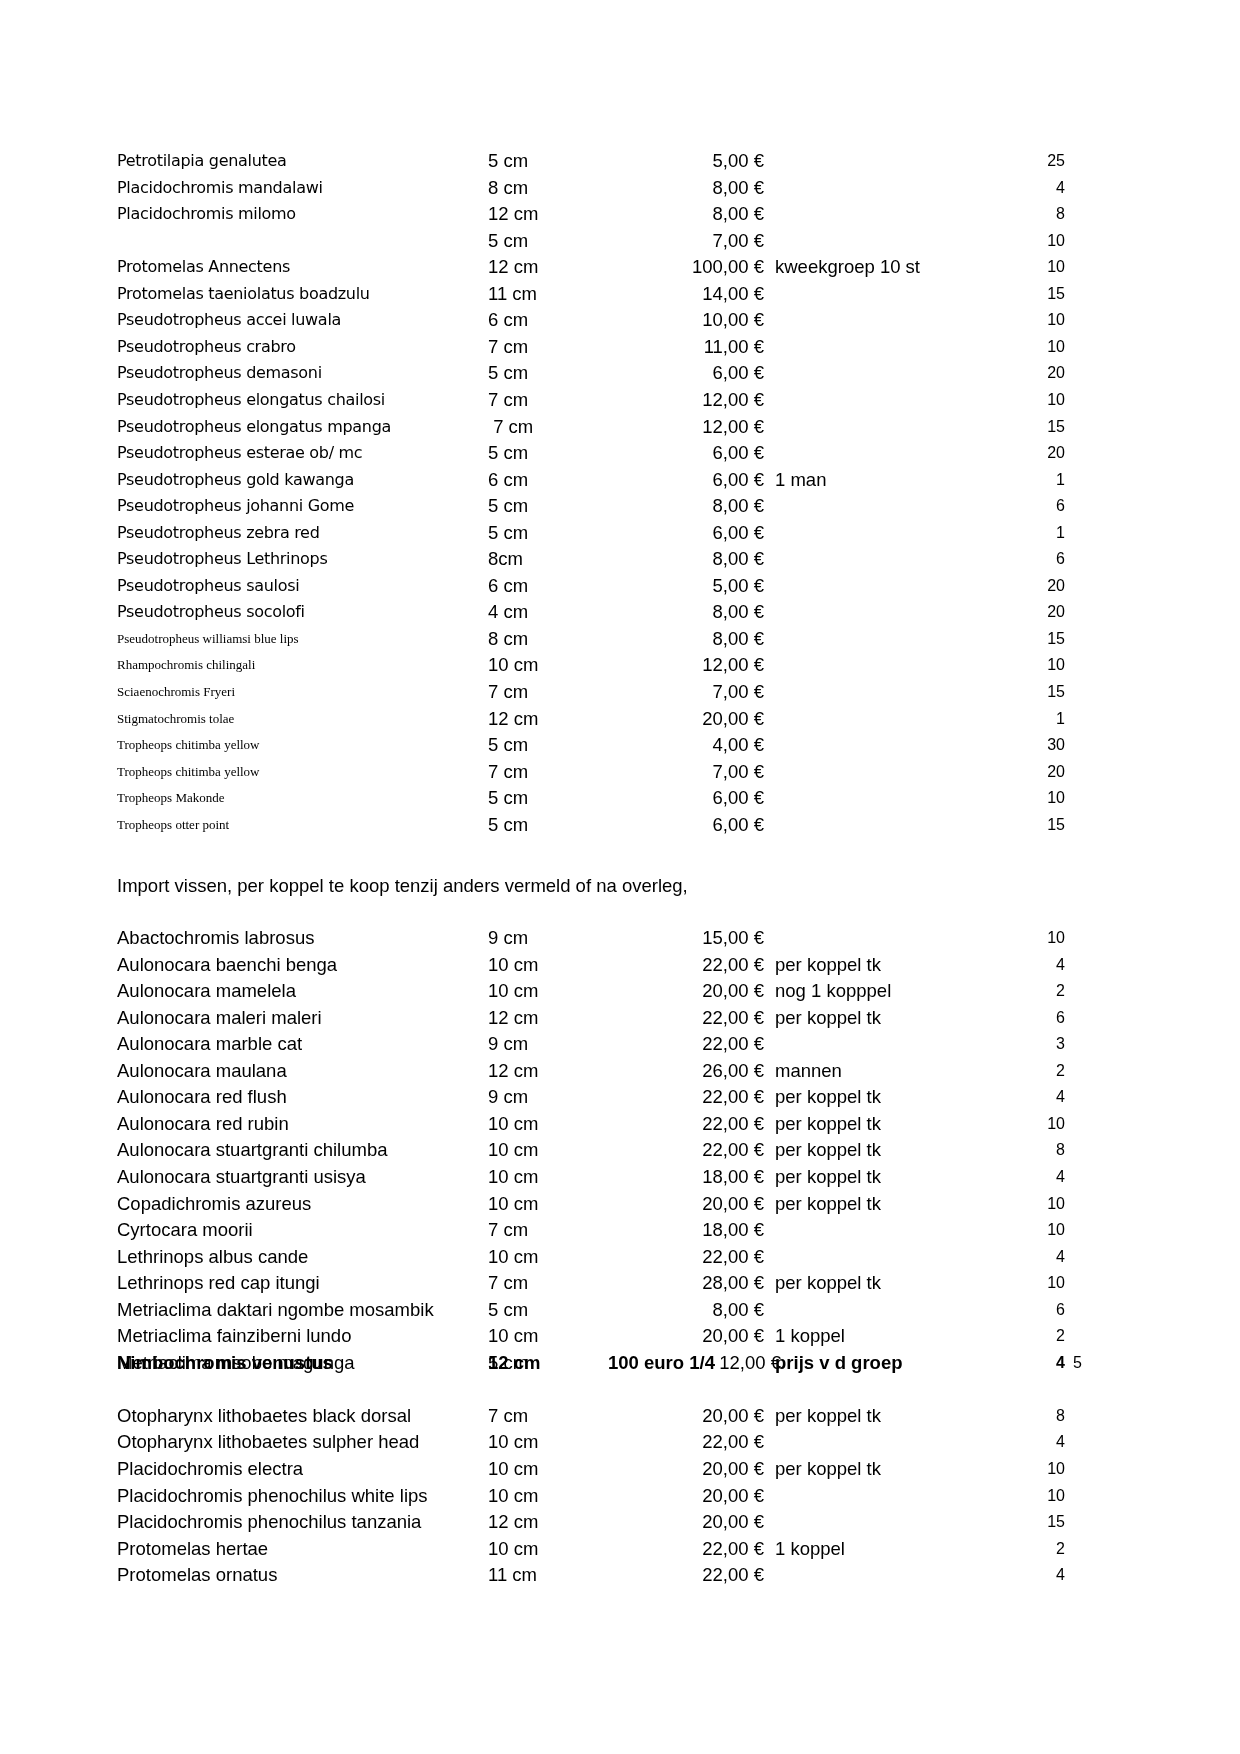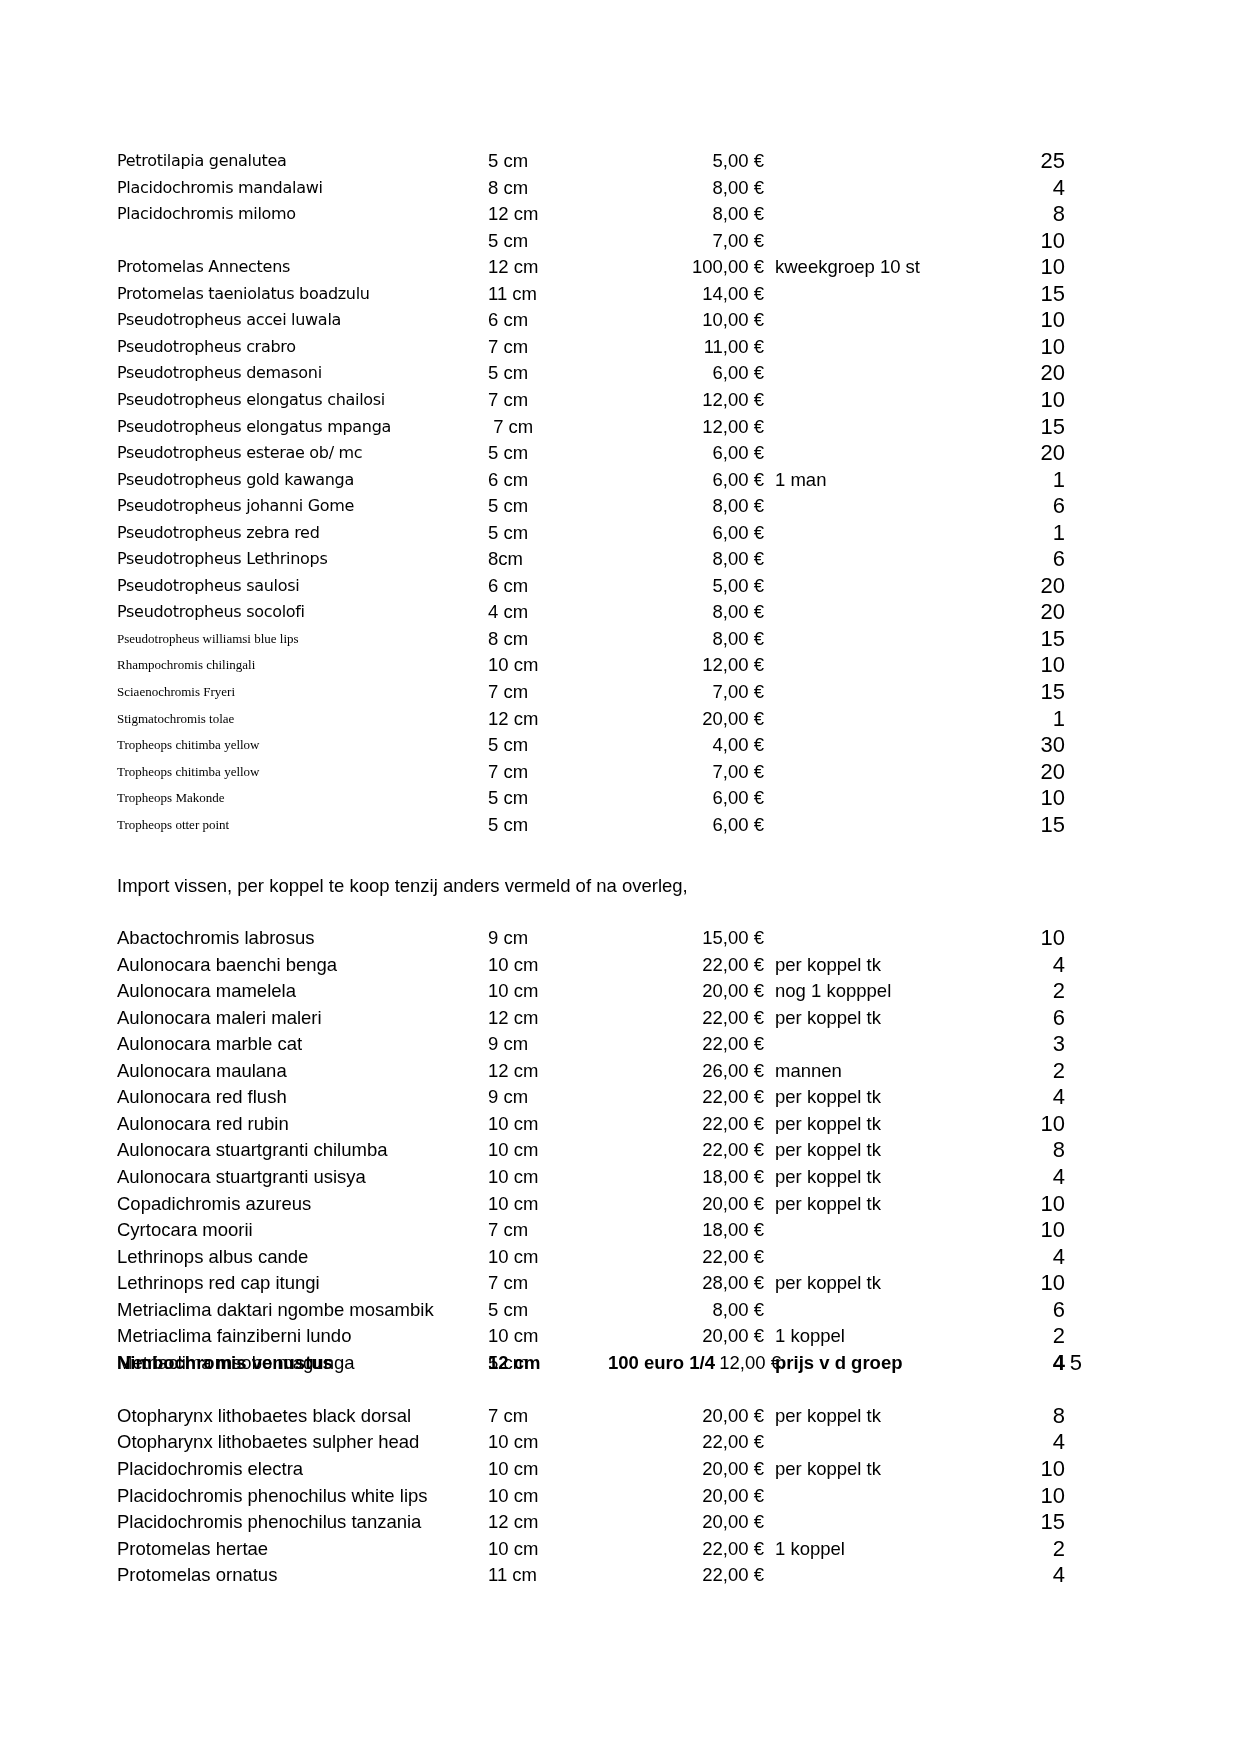--- a/index.html
+++ b/index.html
@@ -7,21 +7,21 @@
   .page { position: absolute; left: 0; top: 0; width: 1240px; height: 1754px; }
   .row { position: absolute; left: 0; width: 1240px; height: 26px; }
   .cell { position: absolute; top: 0; white-space: pre; line-height: 26px; }
   .name { left: 117px; font-family: "DejaVu Sans", sans-serif; font-size: 16px; letter-spacing: -0.3px; }
   .name.serif { font-family: "Liberation Serif", serif; font-size: 13px; letter-spacing: 0; }
   .name.sans2 { font-family: "Liberation Sans", sans-serif; font-size: 18.5px; letter-spacing: 0; }
   .size { left: 488px; font-family: "Liberation Sans", sans-serif; font-size: 18.5px; }
   .price { right: 476px; font-family: "Liberation Sans", sans-serif; font-size: 18.5px; }
   .price.left { right: auto; left: 608px; text-align: right; }
   .note { left: 775px; font-family: "Liberation Sans", sans-serif; font-size: 18.5px; }
-  .count { right: 175px; text-align: right; font-family: "Liberation Sans", sans-serif; font-size: 22px; }
+  .count { right: 175px; text-align: right; font-family: "Liberation Sans", sans-serif; font-size: 16px; }
   .section-note { position: absolute; left: 117px; top: 873px; font-family: "Liberation Sans", sans-serif; font-size: 18.5px; line-height: 26px; white-space: pre; }
 </style>
 </head>
 <body>
 
 <div class="page">
   <div id="section1">
       <div class="row" style="top: 148px;">
     <span class="cell name">Petrotilapia genalutea</span>
     <span class="cell size">5 cm</span>

